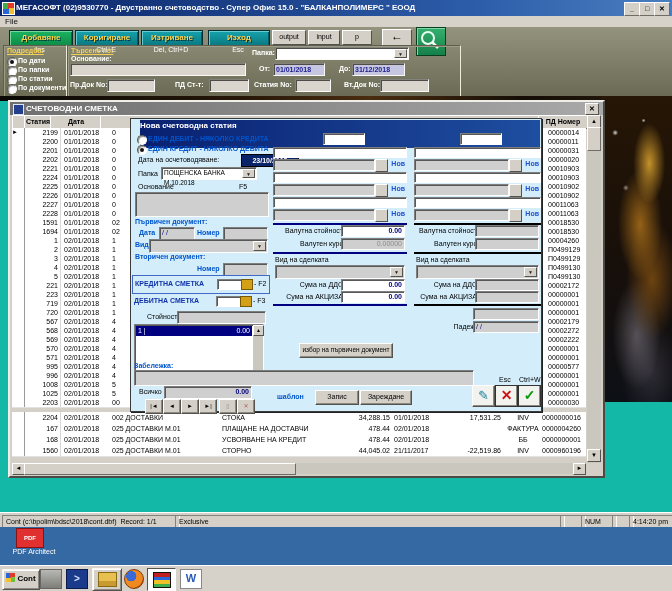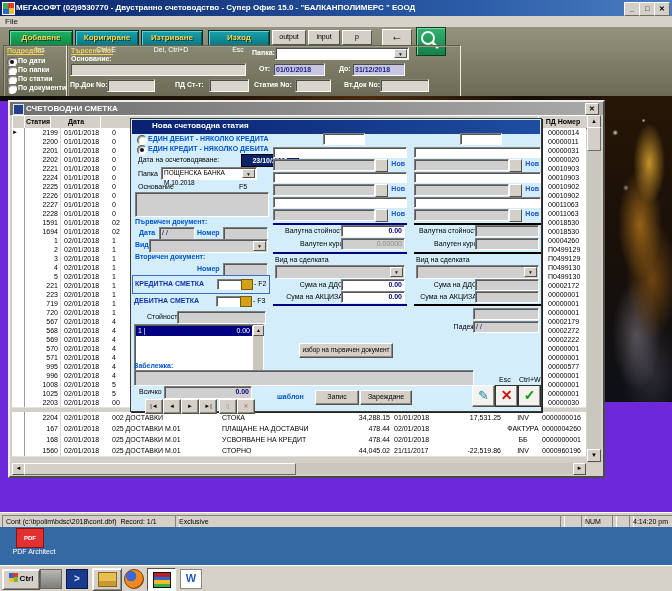--- a/index.html
+++ b/index.html
@@ -1,17 +1,17 @@
 <!DOCTYPE html>
 <html><head>
 <meta charset="utf-8">
 <style>
   html,body{margin:0;padding:0;background:#555;}
   body{font-family:"Liberation Sans",sans-serif;}
-  .screen{position:relative;width:672px;height:591px;overflow:hidden;background:#6d28d9;}
+  .screen{position:relative;width:672px;height:591px;overflow:hidden;background:#14b8a6;}
   .a{position:absolute;}
   .nw{white-space:nowrap;}
   
   .raised{background:#d4d0c8;border:1px solid;border-color:#f8f6f2 #55534e #55534e #f8f6f2;box-shadow:inset 1px 1px 0 #fff, inset -1px -1px 0 #8b8981;}
   .raisedthin{background:#d4d0c8;border:1px solid;border-color:#fff #6e6c66 #6e6c66 #fff;}
   .etched{border:1px solid;border-color:#5f5e4e #ececd8 #ececd8 #5f5e4e;box-shadow:inset 1px 1px 0 #9d9d86;}
   
   .titlebar{left:0;top:0;width:672px;height:16px;background:linear-gradient(90deg,#0a2468,#2c5ca8 70%,#4a7ec0);color:#fff;font-size:8px;font-weight:bold;line-height:16px;}
   .appicon{left:2px;top:2px;width:11px;height:11px;background:conic-gradient(#e23a2a 0 25%,#f0c02a 0 50%,#2a66d8 0 75%,#3fae4a 0);border:1px solid #fff;}
   .tbtn{top:2px;width:14px;height:12px;font-size:7px;line-height:11px;text-align:center;color:#000;font-weight:bold;}
@@ -58,21 +58,21 @@
   .gc.re{left:210px;width:86px;}
   .gc.am{left:298px;width:80px;text-align:right;}
   .gc.d2{left:382px;width:44px;}
   .gc.a2{left:428px;width:61px;text-align:right;}
   .gc.dc{left:494px;width:34px;text-align:center;}
   .gc.pdw{left:530px;width:44px;}
   .sb{background:#d4d0c8;}
   .sarrow{background:#d4d0c8;border:1px solid;border-color:#fff #55534e #55534e #fff;font-size:6px;line-height:10px;text-align:center;color:#000;}
   
   .dlg{left:130px;top:118px;width:410px;height:292px;background:#d3edfa;border:1px solid #3a3a3a;box-shadow:1px 1px 0 #222;}
-  .dtitle{left:1px;top:1px;right:1px;height:14px;background:linear-gradient(90deg,#0a2070,#1e4ea0);color:#fff;font-weight:bold;font-size:8px;line-height:12px;padding-left:20px;}
+  .dtitle{left:9px;top:1px;right:1px;height:28px;background:linear-gradient(90deg,#0a2070,#1e4ea0);color:#fff;font-weight:bold;font-size:8px;line-height:12px;padding-left:0;}
   .blab{color:#0055cc;font-size:7px;font-weight:bold;}
   .klab{color:#000;font-size:7px;}
   .dfield{background:#cfcfcf;border:1px solid;border-color:#7e7e7e #fff #fff #7e7e7e;box-shadow:inset 1px 1px 0 #585858;font-size:7px;line-height:10px;padding:0 2px;color:#000;}
   .wfield{background:#fff;}
   .navyval{color:#000080;font-weight:bold;}
   .grayval{color:#8a8a8a;}
   .dgroup{position:absolute;top:14px;height:200px;}
   .g-top{position:absolute;top:0;height:10px;width:36px;}
   .g-w{position:absolute;left:0;right:0;height:9px;}
   .g-g{position:absolute;left:0;right:32px;height:10px;}
@@ -619,21 +619,21 @@
     <div class="spanel" style="left:612px;width:14px;"></div>
     <div class="spanel" style="left:629px;width:38px;">4:14:20 pm</div>
   </div>
 
   <div class="a desktop">
     <div class="a" style="left:16px;top:1px;width:26px;height:18px;background:#e03030;border:1px solid #8a1212;color:#fff;font-size:6px;font-weight:bold;text-align:center;line-height:18px;"><span>PDF</span></div>
     <div class="a nw" style="left:4px;top:21px;width:60px;color:#fff;font-size:7px;text-align:center;">PDF Architect</div>
   </div>
 
   <div class="a taskbar">
-    <div class="a raised" style="left:2px;top:3px;width:36px;height:19px;font-size:8px;font-weight:bold;line-height:17px;text-align:center;"><span class="flag"></span><span>Ctrl</span></div>
+    <div class="a raised" style="left:2px;top:3px;width:36px;height:19px;font-size:8px;font-weight:bold;line-height:17px;text-align:center;"><span class="flag"></span><span>Cont</span></div>
     <div class="qicon" style="left:40px;background:linear-gradient(#b8b8b4,#7e7e78);border:1px solid #666;"></div>
     <div class="qicon" style="left:66px;background:#1a3a8c;border:1px solid #0a1a4a;color:#cfe0ff;font-size:10px;font-weight:bold;text-align:center;line-height:17px;">&gt;</div>
     <div class="a raised" style="left:92px;top:2px;width:28px;height:21px;">
         <div style="position:absolute;left:5px;top:3px;width:17px;height:13px;background:#e8c050;border:1px solid #8a6a10;box-shadow:inset 0 -5px 0 #c89a30;"></div>
       </div>
     <div class="qicon" style="left:124px;border-radius:50%;width:18px;background:radial-gradient(circle at 35% 35%,#3a6ad8 0 30%,#f08a20 32% 70%,#c85a10 72%);border:1px solid #7a3a08;"></div>
     <div class="a" style="left:147px;top:2px;width:27px;height:21px;background:#fff;border:1px solid;border-color:#55534e #fff #fff #55534e;">
         <div style="position:absolute;left:5px;top:3px;width:16px;height:14px;background:linear-gradient(#c02020 0 25%,#2a66d8 25% 50%,#f0c02a 50% 75%,#3fae4a 75%);border:1px solid #111;"></div>
       </div>
     <div class="qicon" style="left:180px;background:#fff;border:1px solid #888;color:#2a5ab8;font-size:11px;font-weight:bold;text-align:center;line-height:17px;">W</div>

